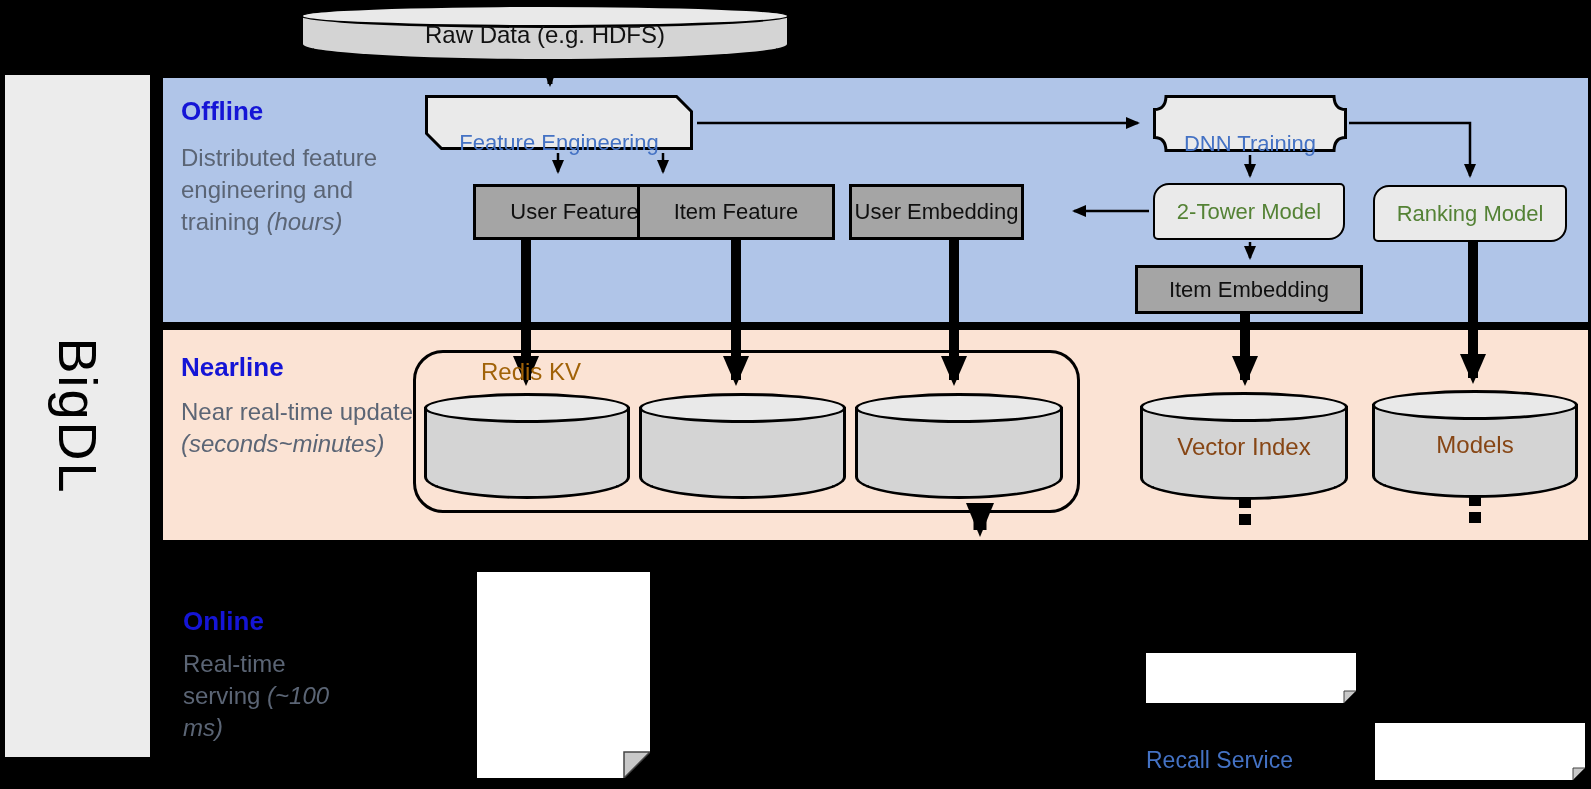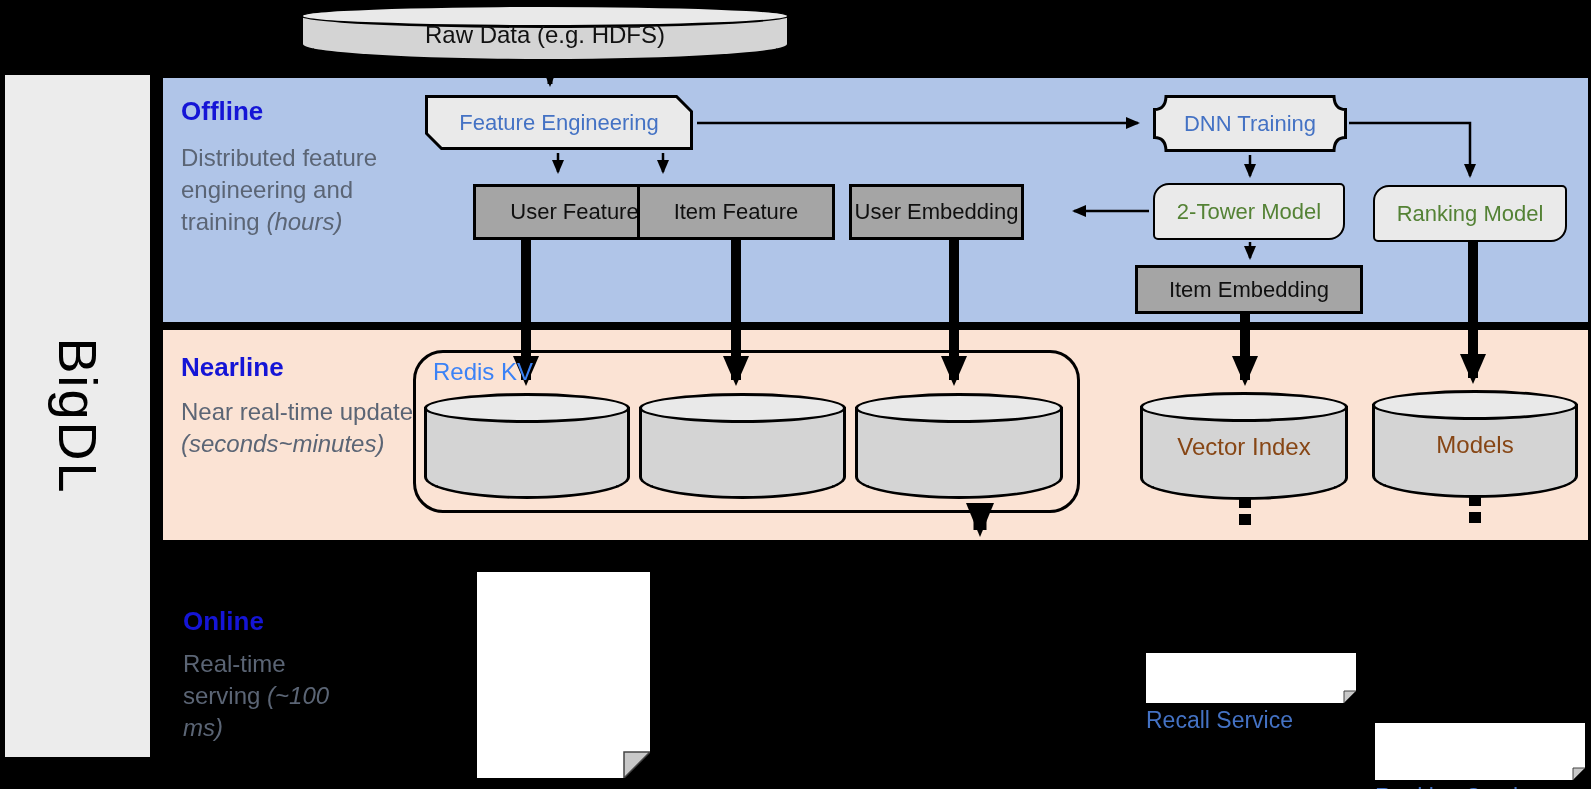--- a/index.html
+++ b/index.html
@@ -21,37 +21,37 @@
   svg.overlay{position:absolute; left:0; top:0; z-index:5;}
 
   .node{position:absolute; z-index:10; box-sizing:border-box;}
   .node .node-label{position:absolute; inset:0; display:flex; align-items:center; justify-content:center;
     text-align:center; font-size:22px;}
   .node svg{position:absolute; inset:0; display:block;}
   .gray-box{background:#a5a5a5; border:3px solid #000; display:flex; align-items:center; justify-content:center;
     font-size:22px; color:#101010; text-align:center;}
   .round-diag{background:#eaeaea; border:2.5px solid #000; border-radius:16px 5px 16px 5px;
     display:flex; align-items:center; justify-content:center; font-size:22px;}
-  .txt-blue{color:#4472c4;}
+  .txt-blue{color:#4472c4;margin-top:40px;}
   .txt-green{color:#548235;}
   .txt-brown{color:#874615;}
 
   .cylinder{position:absolute; z-index:10;}
   .cyl-top{position:absolute; left:0; right:0; top:0; height:30px; border-radius:50%;
     background:#e9e9e9; border:3px solid #000; box-sizing:border-box; z-index:2;}
   .cyl-body{position:absolute; left:0; right:0; top:14px; bottom:0; background:#d4d4d4;
     border:3px solid #000; border-top:none; border-radius:0 0 50% 50% / 0 0 22px 22px;
     box-sizing:border-box; z-index:1;}
   .cyl-label{position:absolute; left:0; right:0; top:38%; z-index:3; text-align:center; font-size:24px;}
   .raw-cyl .cyl-top{height:24px;}
   .raw-cyl .cyl-body{top:11px; border-radius:0 0 50% 50% / 0 0 18px 18px;}
   .raw-cyl .cyl-label{top:30%; font-size:24px; color:#111;}
 
   #redis-container{position:absolute; z-index:6; border:3px solid #000; border-radius:30px; box-sizing:border-box;}
-  #redis-label{position:absolute; z-index:12; font-size:24px; color:#3b82f6;}
+  #redis-label{position:absolute; z-index:12; font-size:24px; color:#a16207;margin-left:48px;}
 
   .doc{position:absolute; z-index:10;}
   .doc .node-label{z-index:2;}
 </style>
 </head>
 <body>
 
 <div id="canvas">
 
   <div class="band" id="band-offline"></div>

